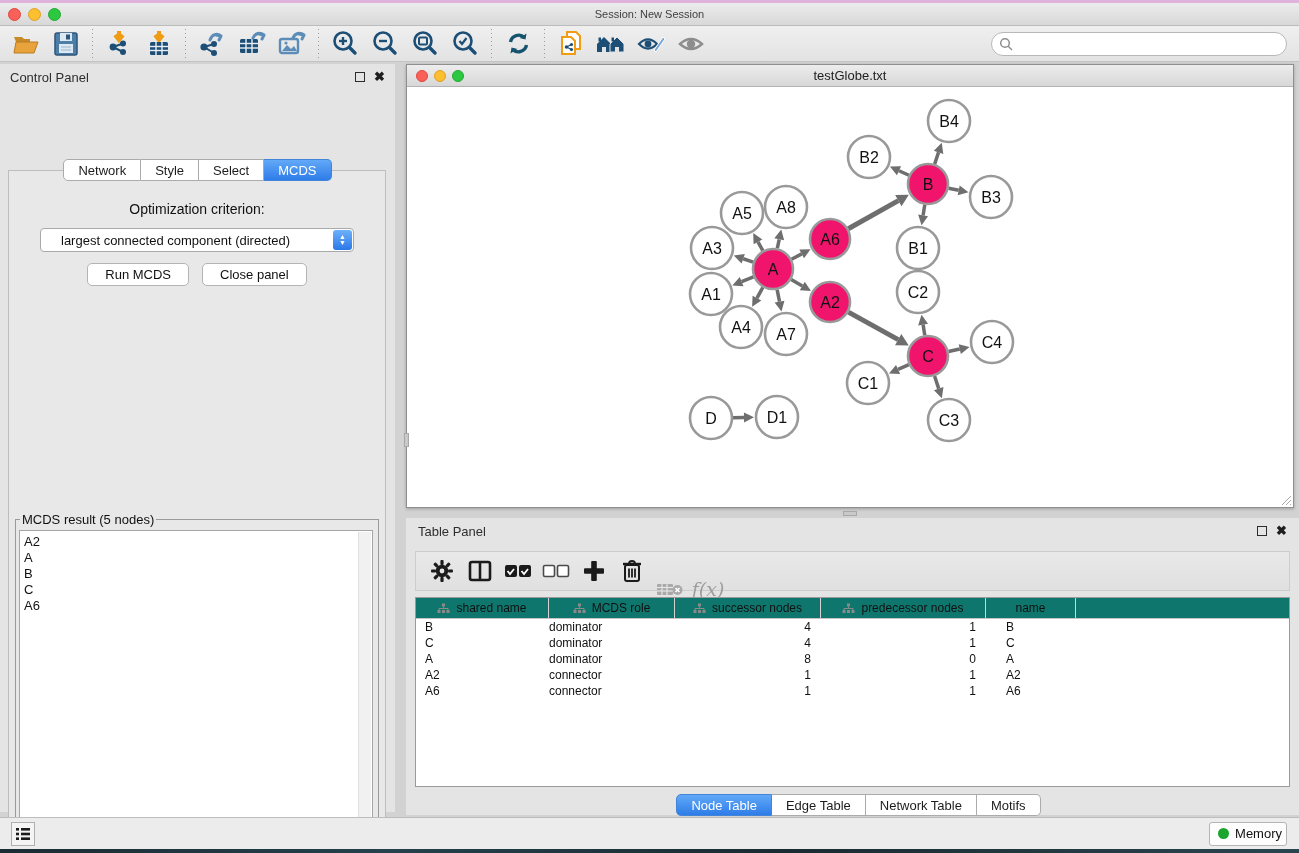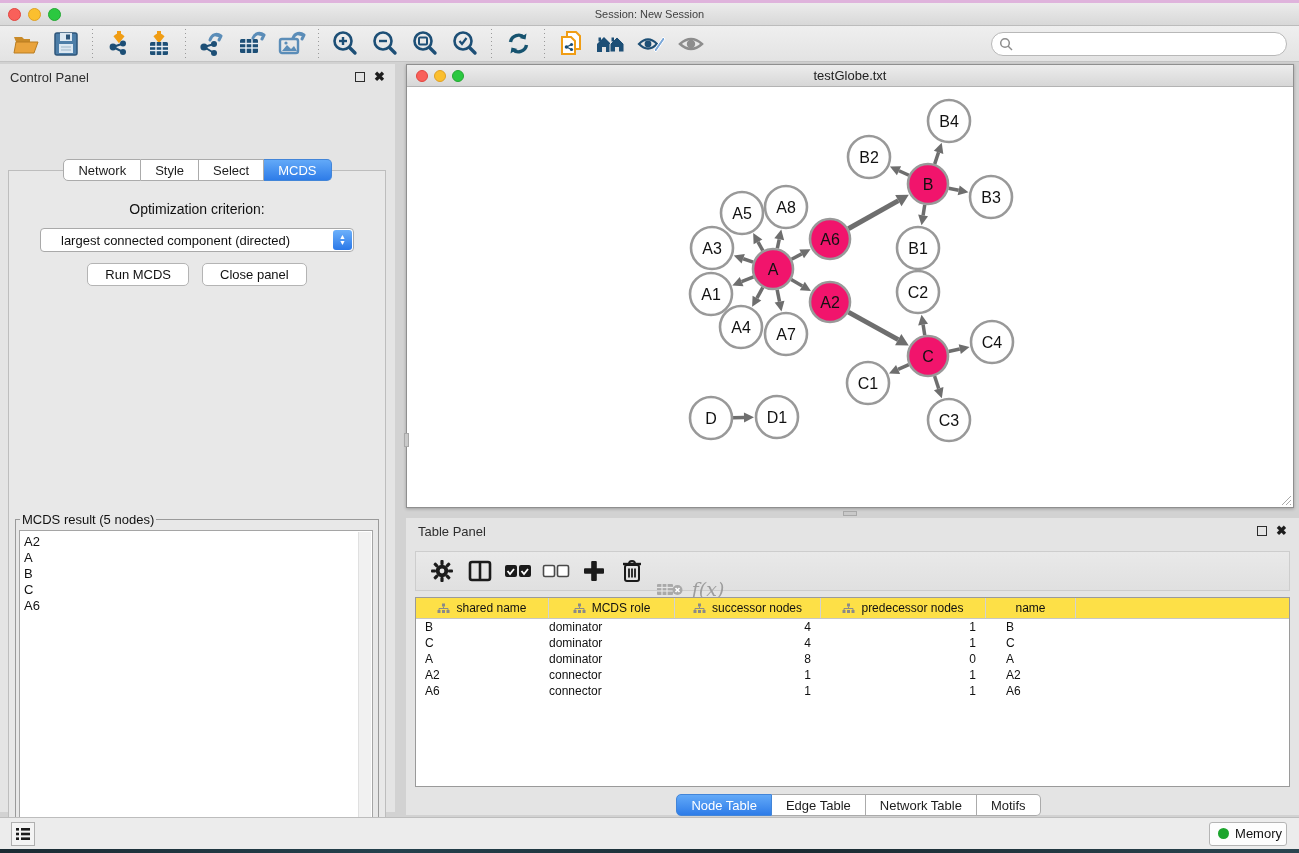--- a/index.html
+++ b/index.html
@@ -80,21 +80,21 @@
   #tp-header { height:26px; display:flex; align-items:center; padding:0 12px; }
   #tp-title { font-size:13px; color:#2e2e2e; }
   #tp-toolbar { position:absolute; left:9px; top:33px; width:875px; height:40px;
     background:linear-gradient(#e9e9e9,#e0e0e0); border:1px solid #cdcdcd;
     display:flex; align-items:center; padding-left:10px; gap:6px; }
   .tp-btn { width:32px; height:32px; display:flex; align-items:center; justify-content:center; cursor:pointer; }
   .tp-btn.disabled { cursor:default;margin-top:36px; }
   #fx-label { font-family:"DejaVu Serif", serif; font-style:italic; font-size:19px; color:#9d9d9d; }
   #node-table { position:absolute; left:9px; top:79px; width:875px; height:190px; background:#fff;
     border:1px solid #9a9a9a; overflow:hidden; }
-  #table-header { display:flex; height:21px; background:#fde047; border-bottom:1px solid #c6c6c6; }
+  #table-header { display:flex; height:21px; background:#0f766e; border-bottom:1px solid #c6c6c6; }
   .th { display:flex; align-items:center; justify-content:center; gap:6px; font-size:12px; color:#111;
     border-right:1px solid #d2d2d2; height:100%; cursor:pointer; }
   .tr { display:flex; height:16px; align-items:center; }
   .td { font-size:12px; color:#111; height:100%; display:flex; align-items:center; }
   .td.num { justify-content:flex-end; padding-right:10px; }
   .td.first { padding-left:9px; }
   .td.name-col { padding-left:20px; }
   #tp-tabs { position:absolute; left:6px; top:276px; width:100%; display:flex; justify-content:center; }
 
   

